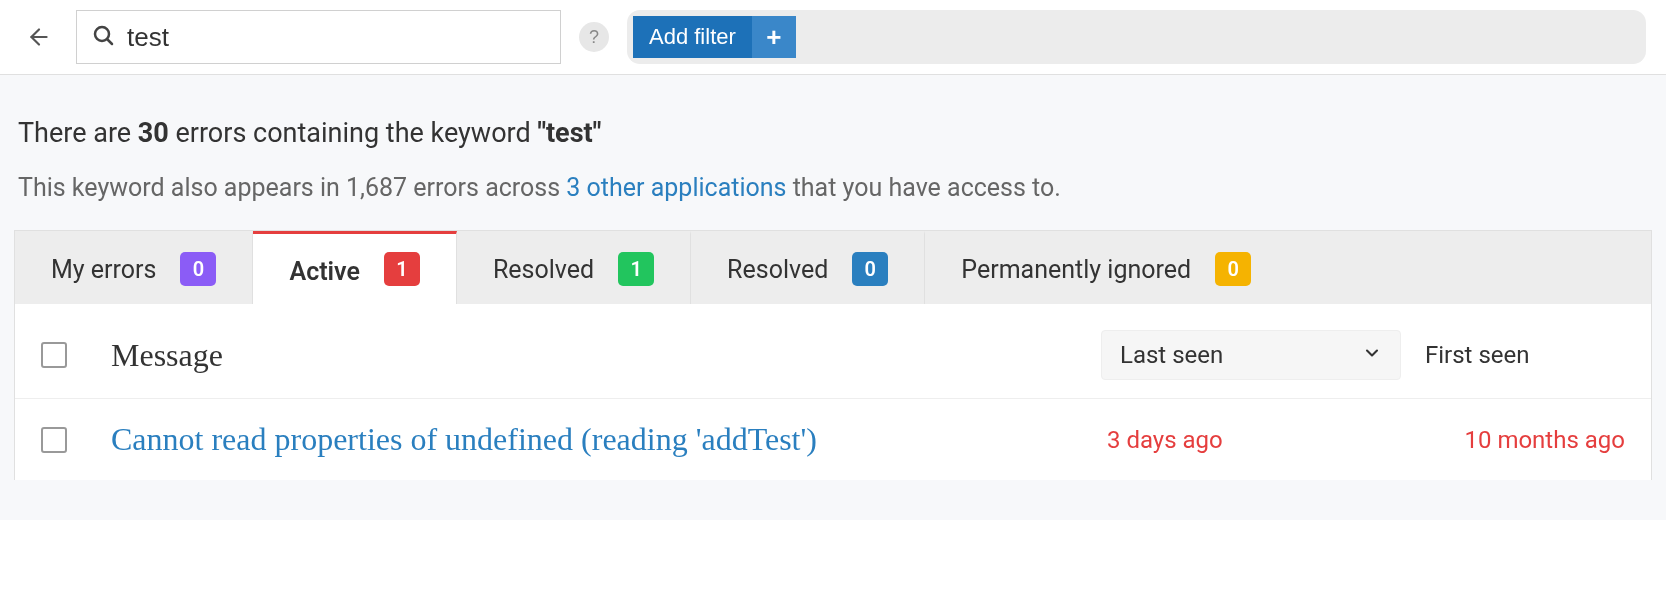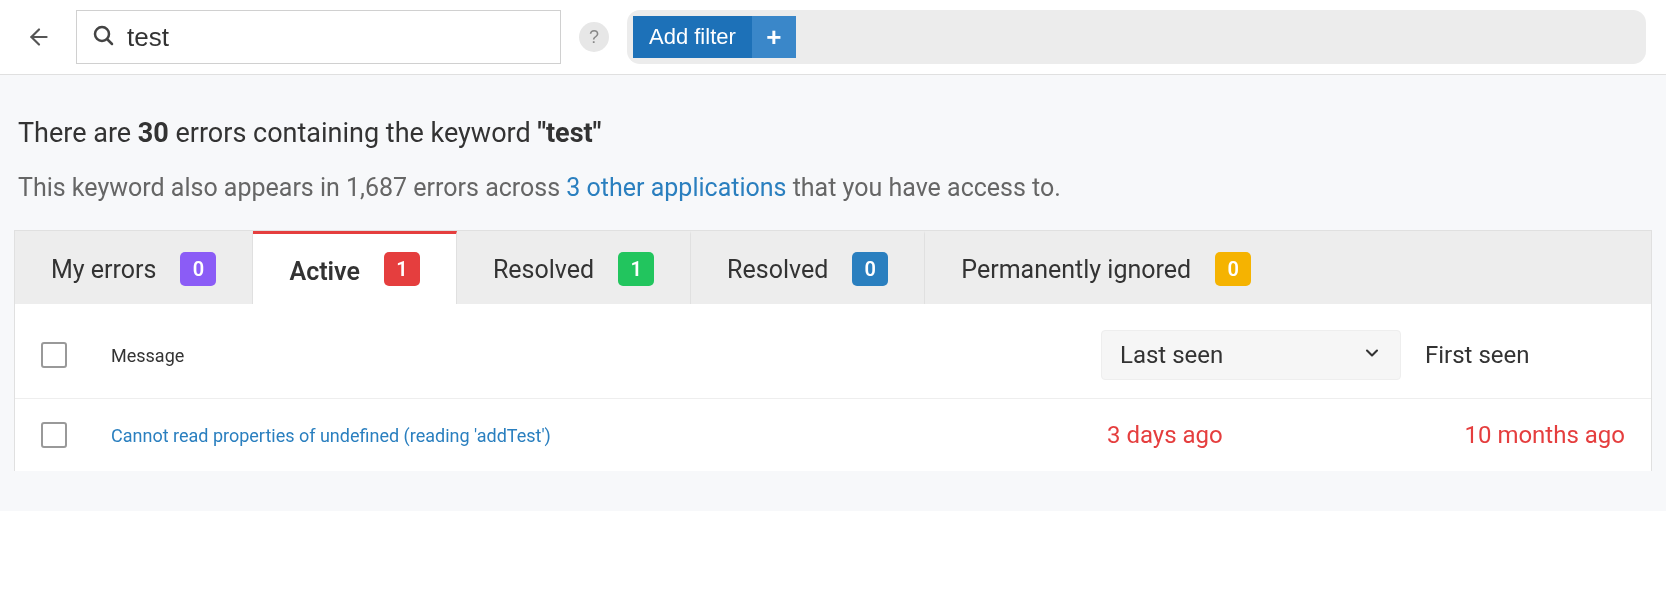--- a/index.html
+++ b/index.html
@@ -179,22 +179,23 @@
       padding: 26px 26px 18px 26px;
       border-bottom: 1px solid #eee;
     }
     .col-checkbox {
       width: 70px;
       display: flex;
       align-items: center;
     }
     .col-message {
       flex: 1;
-      font-size: 18px;
-      color: #333;
+      font-size: 32px;
+      color: #333;
+      font-family: Liberation Serif, serif;
     }
     .col-lastseen {
       width: 300px;
       font-size: 24px;
       color: #333;
       display: flex;
       justify-content: space-between;
       cursor: pointer;
       background: #f6f6f6;
       padding: 10px 18px;

